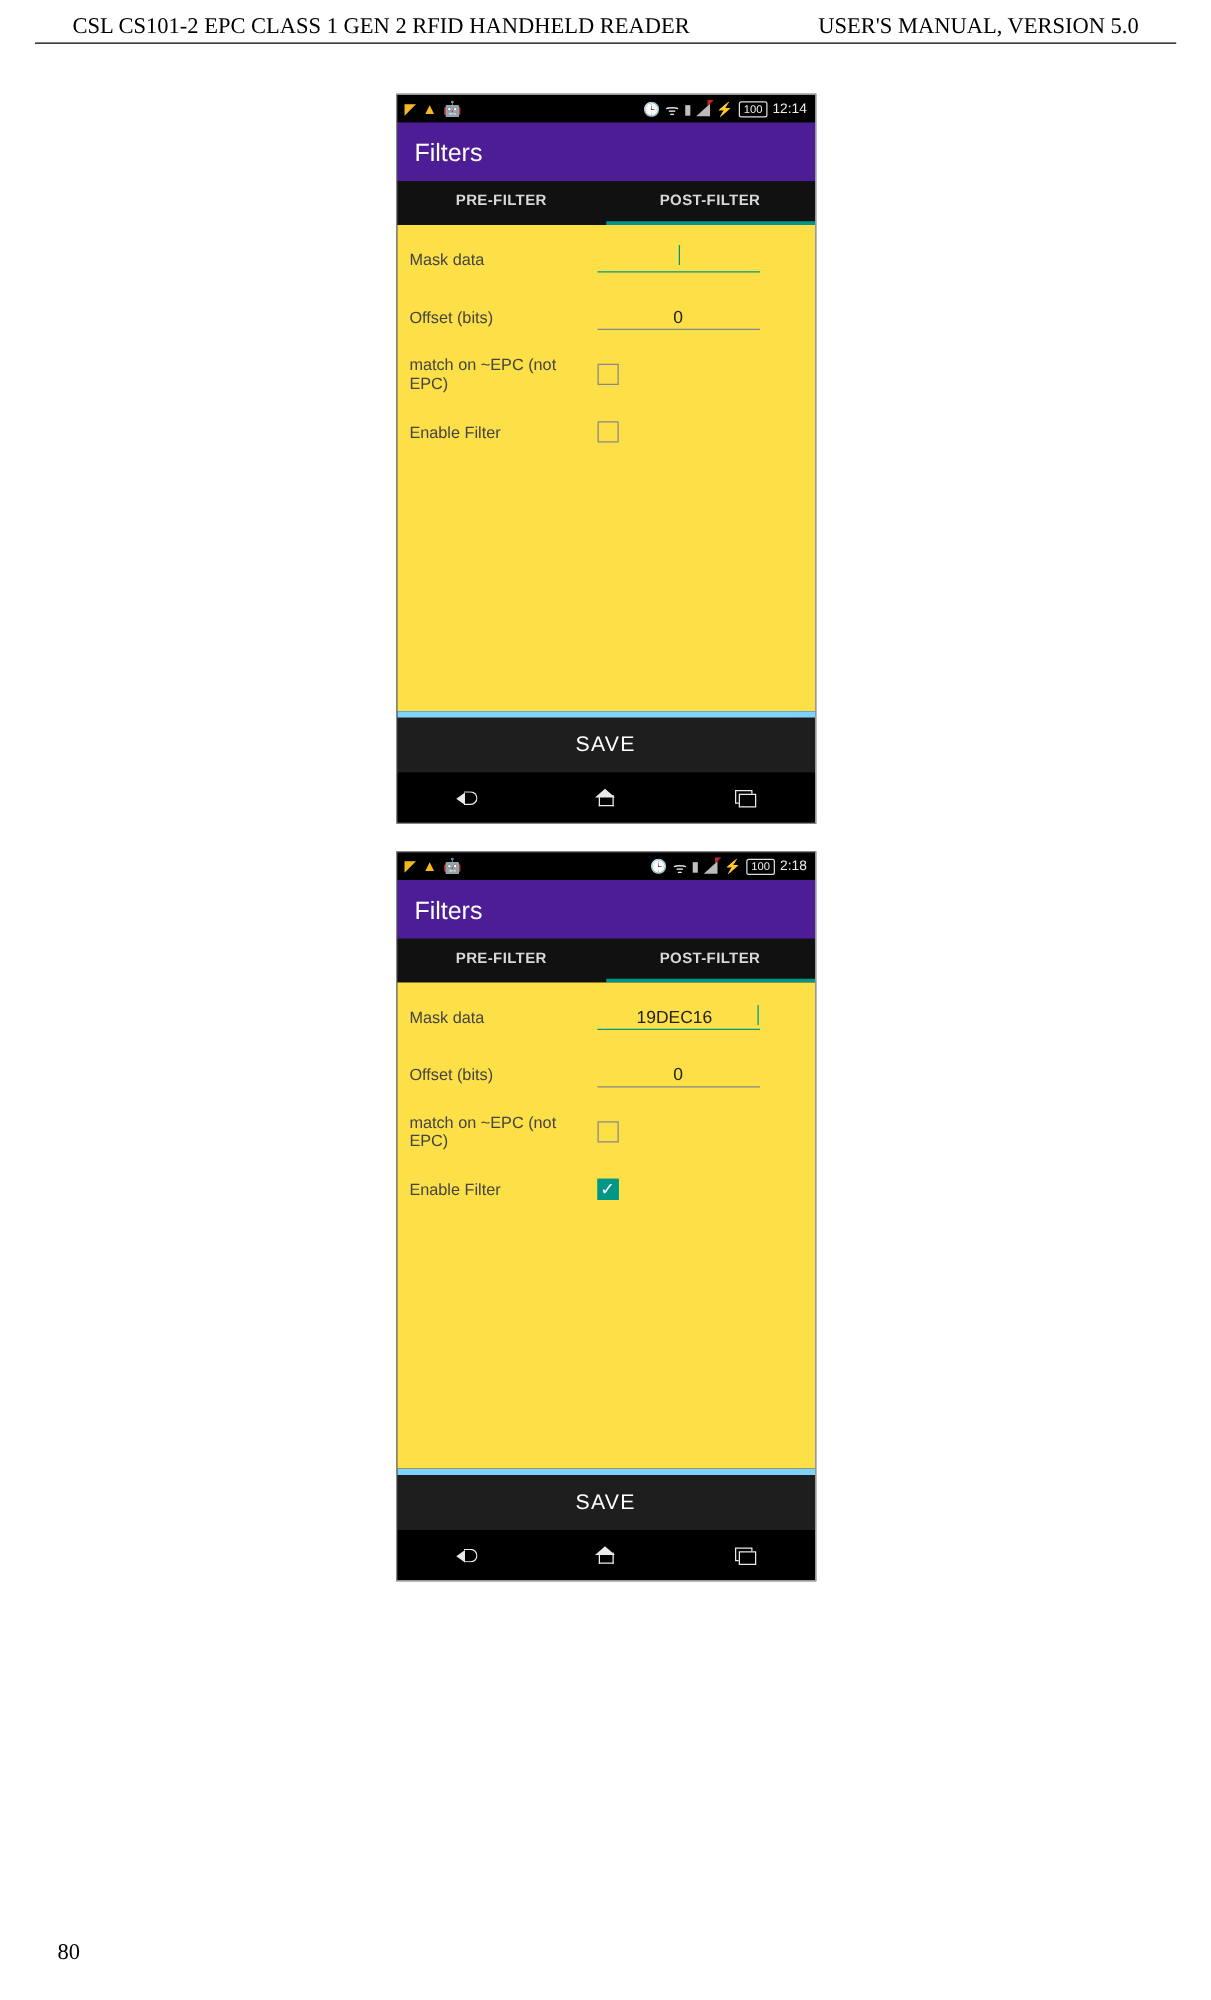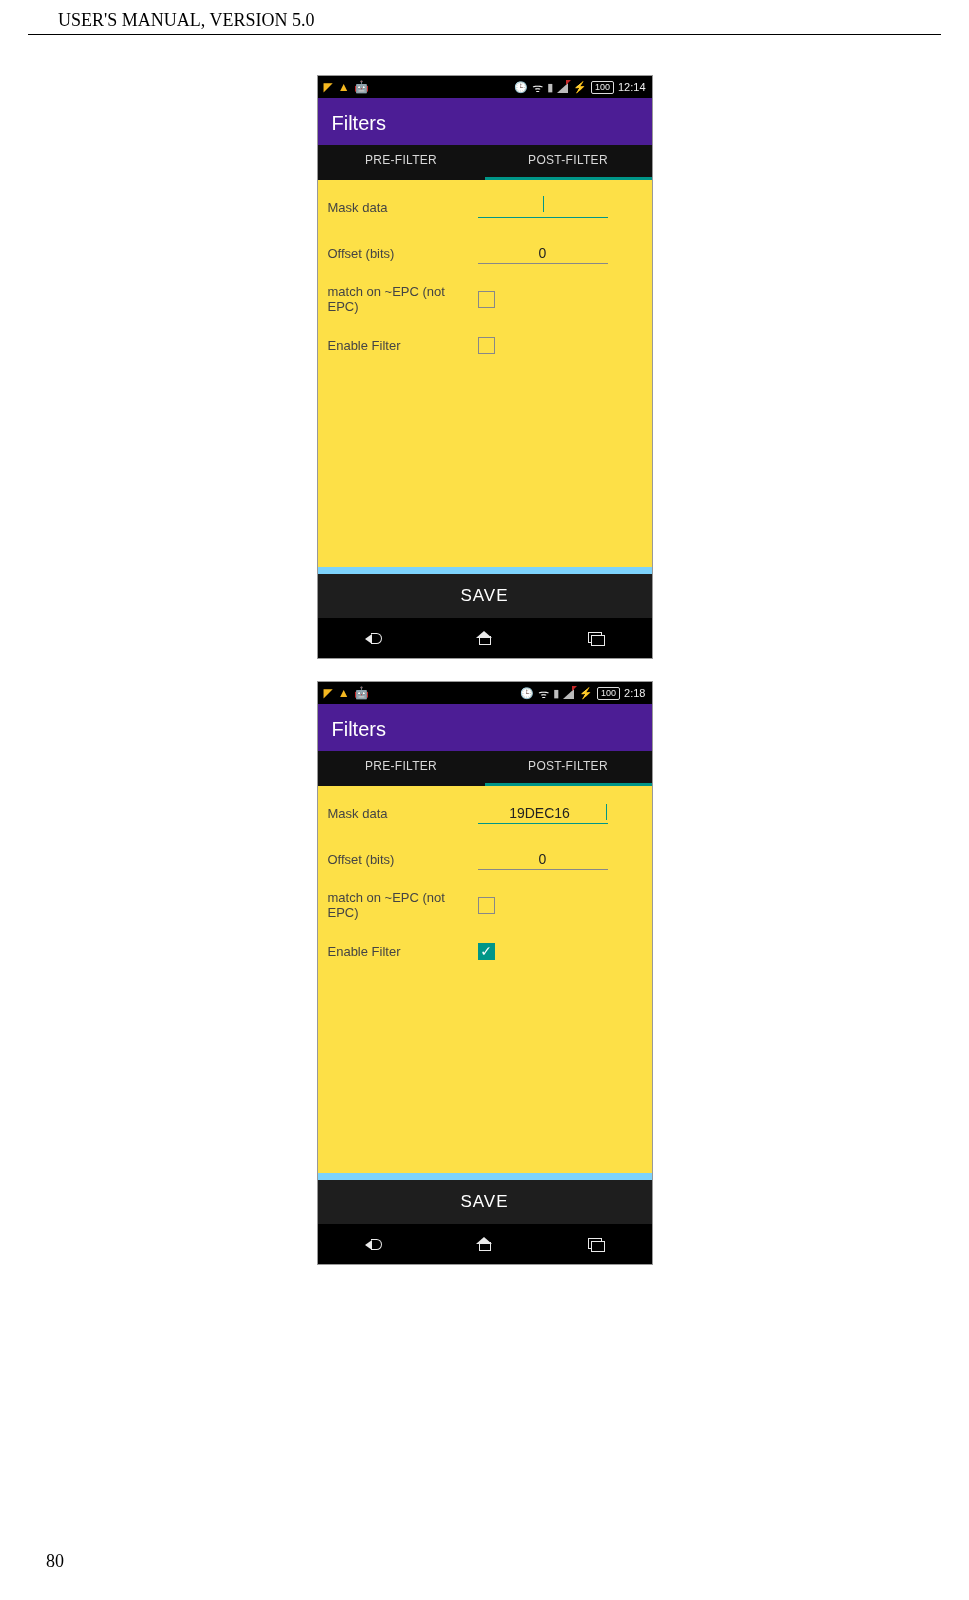--- a/index.html
+++ b/index.html
@@ -89,21 +89,21 @@
   }
   .tabs {
     display: flex;
     background: #111;
   }
   .tab {
     flex: 1;
     text-align: center;
     padding: 8px 0 10px 0;
     font-size: 12px;
-    font-weight: 400;
+    font-weight: 700;
     color: #d8d8d8;
     letter-spacing: .3px;
     border-bottom: 3px solid transparent;
   }
   .tab.active { border-bottom-color: #009688; }
   .form {
     background: #fde047;
     flex: 1;
     color: #444;
     font-size: 13px;
@@ -150,21 +150,21 @@
     border-color: #009688;
   }
   .save-bar {
     background: #1e1e1e;
     color: #fff;
     text-align: center;
     padding: 12px 0;
     font-size: 17px;
     font-weight: 500;
     letter-spacing: 1px;
-    border-top: 7px solid #7dd3fc;
+    border-top: 5px solid #7dd3fc;
   }
   .navbar {
     background: #000;
     height: 40px;
     display: flex;
     justify-content: space-around;
     align-items: center;
   }
   .nav-btn {
     color: #eaeaea;
@@ -213,20 +213,21 @@
     display: flex;
     justify-content: space-between;
     padding: 0 46px;
     font-size: 18px;
   }
 </style>
 </head>
 <body>
 
 <div class="page-header">
+  <span>CSL CS101-2 EPC CLASS 1 GEN 2 RFID HANDHELD READER</span>
   <span>USER'S  MANUAL,  VERSION  5.0</span>
 </div>
 
 <div class="shots">
 
   <div class="phone">
     <div class="statusbar">
       <div class="status-left">
         <span class="tri-warn">◤</span>
         <span class="tri-warn">▲</span>

